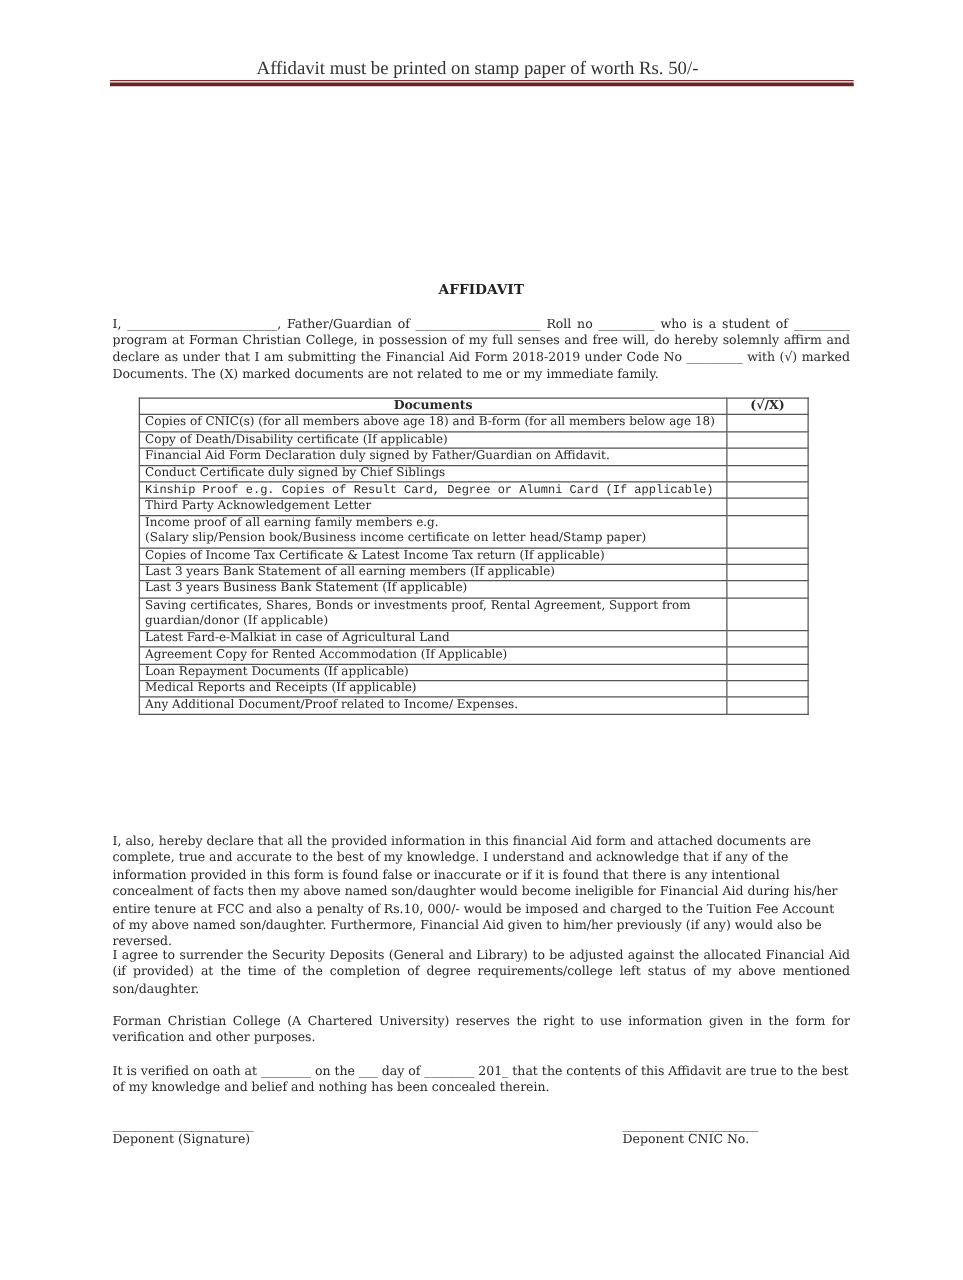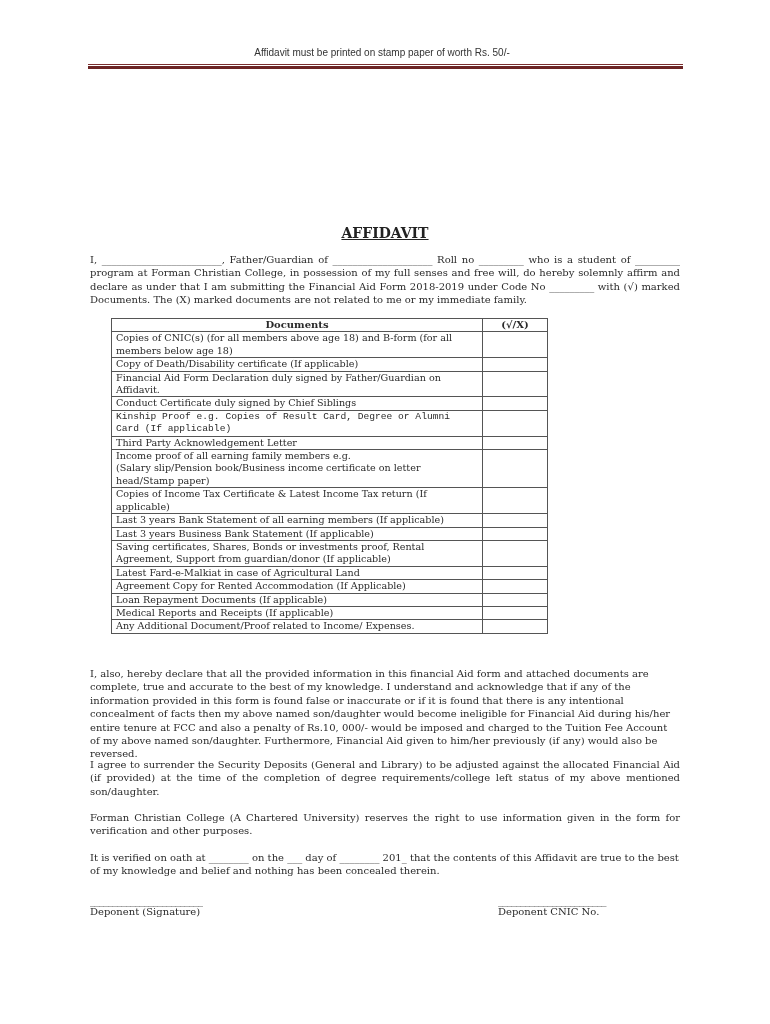--- a/index.html
+++ b/index.html
@@ -1,31 +1,31 @@
 <!DOCTYPE html>
 <html><head>
 <meta charset="utf-8">
 <style>
   html, body { margin: 0; padding: 0; background: #ffffff; }
   body { width: 770px; height: 1024px; position: relative; overflow: hidden;
          font-family: "DejaVu Serif", "Liberation Serif", serif; color: #222; }
   .header-note { position: absolute; top: 47px; left: 0; width: 764px; text-align: center;
-                 font-family: Liberation Sans, sans-serif; font-size: 10px; color: #333; }
+                 font-family: Liberation Serif, serif; font-size: 15px; color: #333; }
   .rule-thin { position: absolute; top: 64px; left: 88px; width: 595px; height: 1px; background: #7a2e2e; }
   .rule-thick { position: absolute; top: 66px; left: 88px; width: 595px; height: 3px; background: #6b2424; }
   .title { position: absolute; top: 225px; left: 0; width: 770px; text-align: center;
-           font-size: 14px; font-weight: bold; text-decoration: underline; color: #222; }
+           font-size: 11px; font-weight: bold; color: #222; }
   .para { position: absolute; left: 90px; width: 590px; font-size: 10px; line-height: 13.4px;
           color: #2a2a2a; text-align: justify; margin: 0; }
   .p-intro { top: 253px; }
   .p-declare { top: 667px; text-align: left; }
   .p-surrender { top: 758px; }
   .p-fcc { top: 811px; }
   .p-verify { top: 851px; text-align: left; }
-  table.docs { position: absolute; top: 318px; left: 111px; width: 437px; border-collapse: collapse;
+  table.docs { position: absolute; top: 318px; left: 111px; width: 536px; border-collapse: collapse;
                font-size: 9.6px; color: #2a2a2a; }
   table.docs td, table.docs th { border: 1px solid #555; padding: 0 4px; line-height: 12.4px;
                                  vertical-align: top; text-align: left; }
   table.docs th { font-weight: bold; text-align: center; font-size: 10px; }
   table.docs td.mark { width: 56px; }
   table.docs th.mark { width: 56px; }
   .sig-line { position: absolute; top: 895px; font-size: 10px; color: #333; letter-spacing: -0.5px; }
   .sig-left { left: 90px; }
   .sig-right { left: 498px; }
   .sig-label { position: absolute; top: 906px; font-size: 10px; color: #2a2a2a; }

